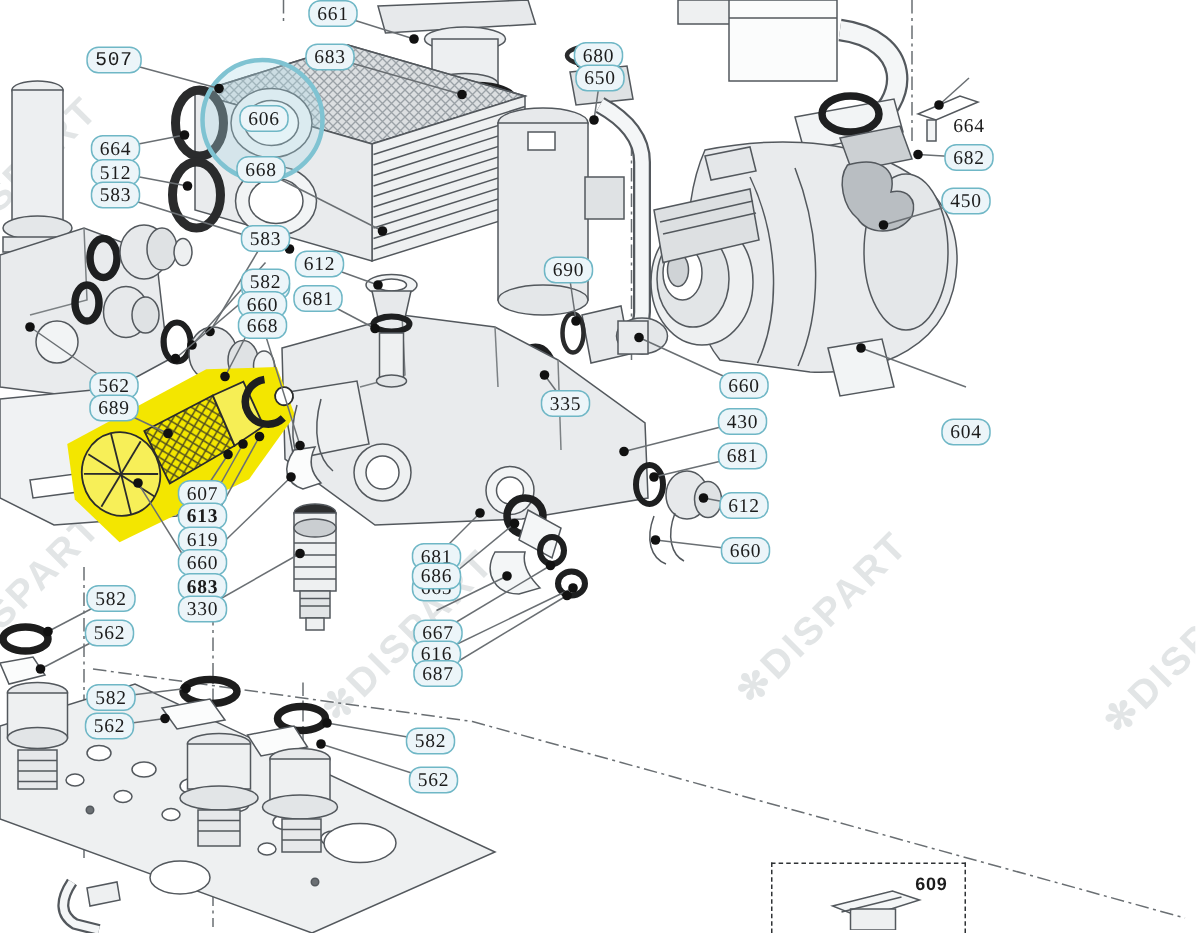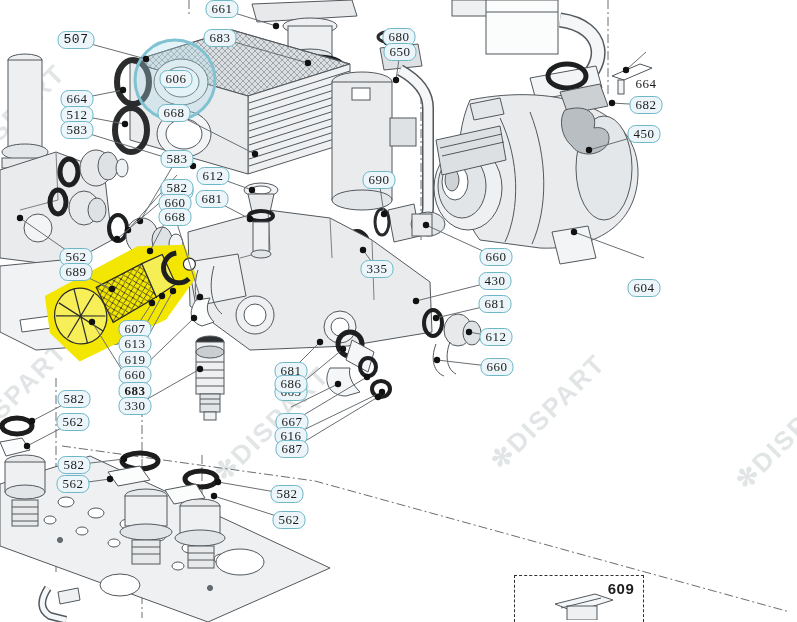--- a/index.html
+++ b/index.html
@@ -10,21 +10,21 @@
       font-weight:bold;font-size:26px;color:rgba(125,135,140,0.22);
       transform:translate(-50%,-50%) rotate(-45deg);letter-spacing:2px;}
   #labels{position:absolute;left:0;top:0;width:100%;height:100%;z-index:4;}
   .plabel{position:absolute;transform:translate(-50%,-50%);
       font-family:"Liberation Serif",serif;font-size:13px;line-height:14px;color:#1c1c1c;
       background:#ecf5f9;border:1.4px solid #6fb7c6;border-radius:8px;padding:1px 5px 1px 5px;
       letter-spacing:0.5px;cursor:pointer;}
   .plabel.box-bold{font-weight:bold;}
   .plabel.plain{background:transparent;border:none;border-radius:0;padding:0;}
   .plabel.plain-bold{background:transparent;border:none;border-radius:0;padding:0;
-      font-weight:bold;font-family:"Liberation Sans",sans-serif;font-size:15px;}
+      font-weight:bold;font-family:"Liberation Sans",sans-serif;font-size:12px;}
   #inset-609{position:absolute;left:514px;top:575px;width:128px;height:46px;z-index:3;
       border:1.6px dashed #2f3235;border-bottom:none;}
 </style>
 </head>
 <body>
 
 <div id="stage">
 
   <div id="wm-layer">
       <div class="wm" style="left: 8px; top: 122px;">✻DISPART</div>
@@ -406,21 +406,21 @@
       <div class="plabel box" style="left: 377px; top: 269px;">335</div>
       <div class="plabel box" style="left: 496px; top: 257px;">660</div>
       <div class="plabel box" style="left: 644px; top: 258px; margin-top: 30px;">604</div>
       <div class="plabel box" style="left: 495px; top: 281px;">430</div>
       <div class="plabel box" style="left: 495px; top: 304px;">681</div>
       <div class="plabel box" style="left: 496px; top: 337px;">612</div>
       <div class="plabel box" style="left: 497px; top: 367px;">660</div>
       <div class="plabel box" style="left: 76px; top: 257px;">562</div>
       <div class="plabel box" style="left: 76px; top: 272px;">689</div>
       <div class="plabel box" style="left: 135px; top: 329px;">607</div>
-      <div class="plabel box" style="left: 135px; top: 344px;">613</div>
+      <div class="plabel box" style="left: 135px; top: 344px; font-weight: bold;">613</div>
       <div class="plabel box" style="left: 135px; top: 360px;">619</div>
       <div class="plabel box" style="left: 135px; top: 375px;">660</div>
       <div class="plabel box-bold" style="left: 135px; top: 391px;">683</div>
       <div class="plabel box" style="left: 135px; top: 406px;">330</div>
       <div class="plabel box" style="left: 74px; top: 399px;">582</div>
       <div class="plabel box" style="left: 73px; top: 422px;">562</div>
       <div class="plabel box" style="left: 74px; top: 465px;">582</div>
       <div class="plabel box" style="left: 73px; top: 484px;">562</div>
       <div class="plabel box" style="left: 291px; top: 371px;">681</div>
       <div class="plabel box" style="left: 291px; top: 392px;">665</div>

